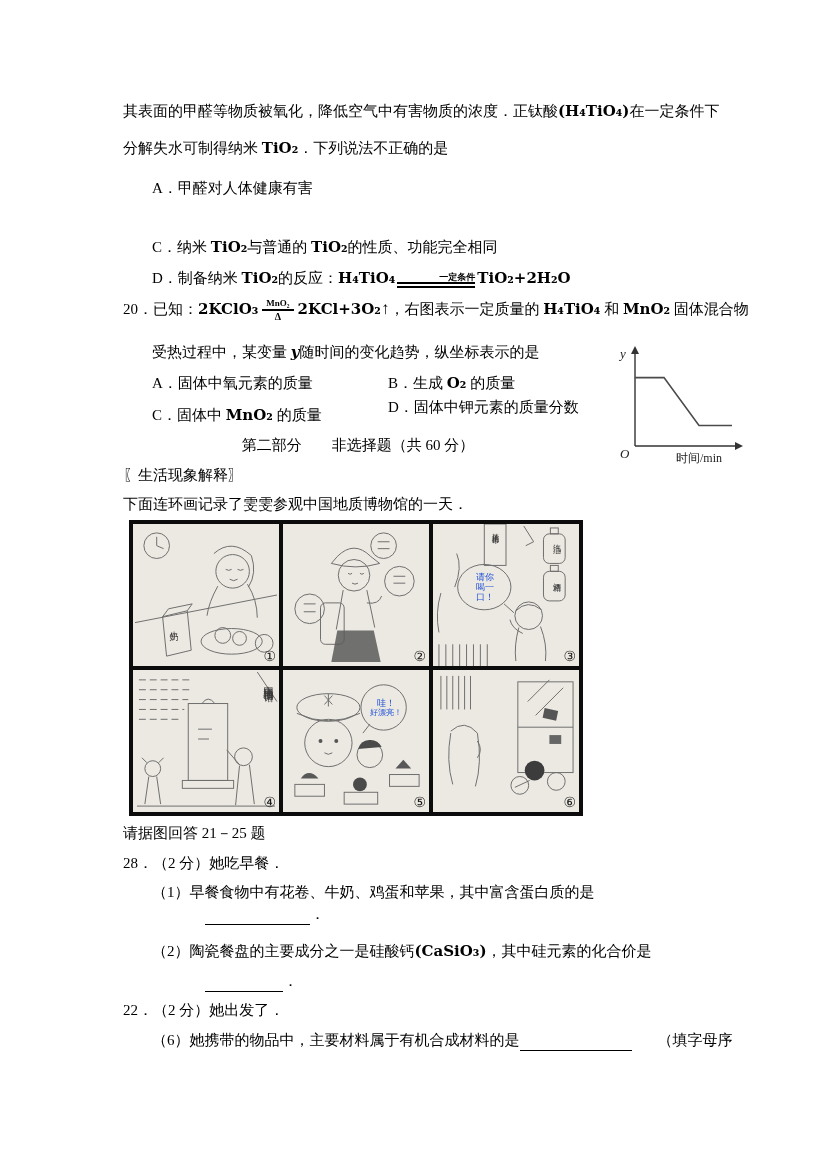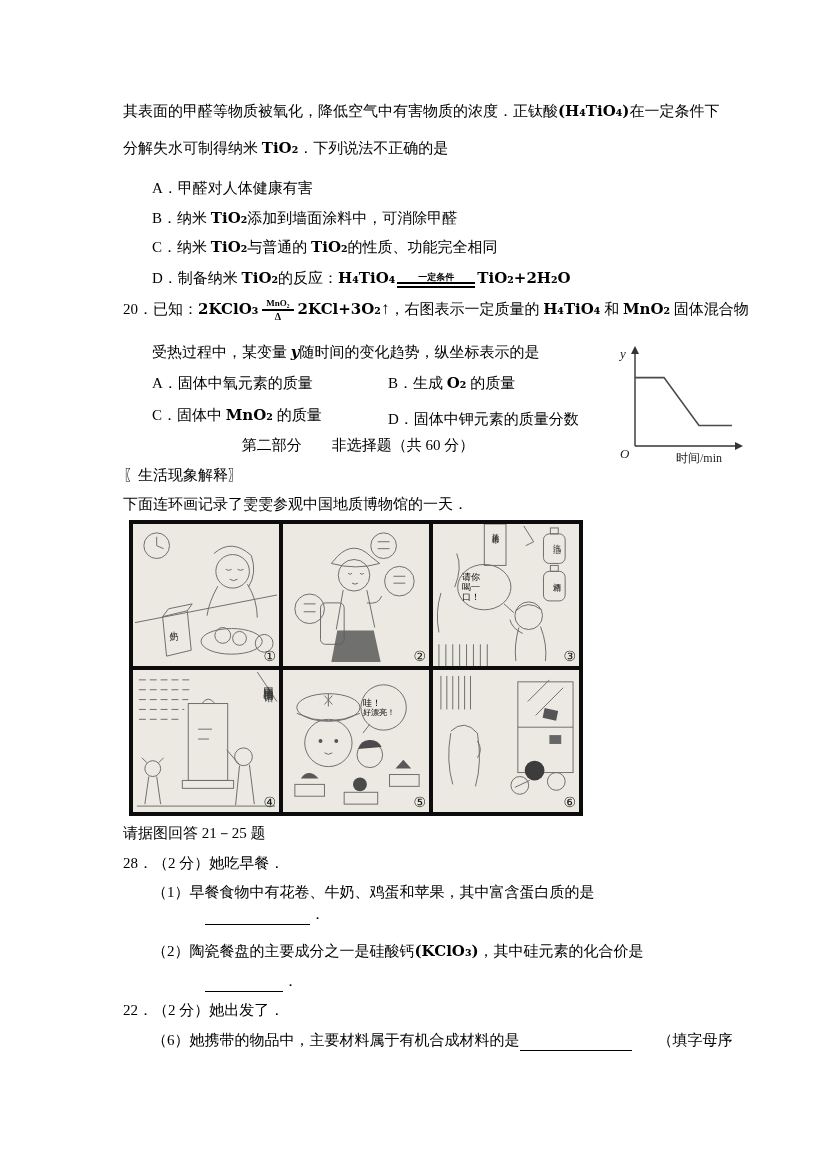--- a/index.html
+++ b/index.html
@@ -4,61 +4,60 @@
 <style>
   html,body{margin:0;padding:0;background:#ffffff;}
   .page{position:relative;width:823px;height:1166px;background:#fff;
         font-family:"Liberation Serif","DejaVu Serif",serif;font-size:15px;color:#000;}
   .ln{position:absolute;white-space:nowrap;line-height:22px;}
   .f{font-weight:bold;font-family:"DejaVu Serif","Liberation Serif",serif;}
   .bi{font-weight:bold;font-style:italic;font-family:"DejaVu Serif",serif;}
   .arrow{font-weight:bold;font-size:17px;}
   .center{text-align:center;white-space:nowrap;}
   
-  .eqc{display:inline-block;vertical-align:middle;text-align:center;margin:8px 2px;}
+  .eqc{display:inline-block;vertical-align:middle;text-align:right;margin:8px 2px;}
   .eqc .cond{display:block;font-size:9px;font-weight:bold;line-height:10px;}
   .eqc .dbl{display:block;height:2px;border-top:2px solid #000;border-bottom:2px solid #000;width:78px;}
   
   .frac{display:inline-block;vertical-align:middle;text-align:center;margin:0 4px;line-height:1;}
   .frac .ft{display:block;font-size:9px;font-weight:bold;padding:0 4px 1px 4px;border-bottom:2px solid #000;}
   .frac .fb{display:block;font-size:10px;font-weight:bold;padding-top:1px;}
   .blank{display:inline-block;border-bottom:1px solid #000;height:15px;vertical-align:bottom;}
   
   .graph{position:absolute;left:608px;top:338px;width:145px;height:130px;}
   
   .comic{position:absolute;left:129px;top:520px;width:454px;height:296px;
          box-sizing:border-box;border:2px solid #0c0c0c;background:#0c0c0c;
          display:grid;grid-template-columns:repeat(3,1fr);grid-template-rows:repeat(2,1fr);}
   .panel{position:relative;box-sizing:border-box;border:2px solid #0c0c0c;background:#ece9e2;overflow:hidden;}
   .panel svg{position:absolute;left:0;top:0;width:100%;height:100%;}
   .panel .sk{stroke:#6e6e6e;fill:none;stroke-width:1;}
   .vtext{position:absolute;writing-mode:vertical-rl;text-orientation:upright;
          font-size:9px;color:#3a3a3a;letter-spacing:1px;line-height:10px;}
-  .btext{position:absolute;color:#000000;}
+  .btext{position:absolute;text-align:center;color:#1d4ed8;}
   .btext span{display:block;font-size:9px;line-height:10px;}
   .pnum{position:absolute;right:3px;bottom:1px;font-size:14px;color:#1a1a1a;}
 </style>
 </head>
 <body>
 
 <div class="page">
 
   <div class="ln" style="left:123px;top:100px"><span>其表面的甲醛等物质被氧化，降低空气中有害物质的浓度．正钛酸</span><span class="f">(H₄TiO₄)</span><span>在一定条件下</span></div>
   <div class="ln" style="left:123px;top:137px"><span>分解失水可制得纳米 </span><span class="f">TiO₂</span><span>．下列说法不正确的是</span></div>
   <div class="ln" style="left:152px;top:177px"><span>A．甲醛对人体健康有害</span></div>
-  <div class="ln" style="left:152px;top:207px"><span>B．纳米 </span><span class="f">TiO₂</span><span>添加到墙面涂料中，可消除甲醛</span></div>
   <div class="ln" style="left:152px;top:236px"><span>C．纳米 </span><span class="f">TiO₂</span><span>与普通的 </span><span class="f">TiO₂</span><span>的性质、功能完全相同</span></div>
   <div class="ln" style="left:152px;top:264px"><span>D．制备纳米 </span><span class="f">TiO₂</span><span>的反应：</span><span class="f">H₄TiO₄</span><span class="eqc"><span class="cond">一定条件</span><span class="dbl"></span></span><span class="f">TiO₂+2H₂O</span></div>
 
   <div class="ln" style="left:123px;top:298px"><span>20．已知：</span><span class="f">2KClO₃</span><span class="frac"><span class="ft">MnO₂</span><span class="fb">Δ</span></span><span class="f">2KCl+3O₂</span><span class="arrow">↑</span><span>，右图表示一定质量的 </span><span class="f">H₄TiO₄</span><span> 和 </span><span class="f">MnO₂</span><span> 固体混合物</span></div>
   <div class="ln" style="left:152px;top:341px"><span>受热过程中，某变量 </span><span class="bi">y</span><span>随时间的变化趋势，纵坐标表示的是</span></div>
   <div class="ln" style="left:152px;top:372px"><span>A．固体中氧元素的质量</span></div>
   <div class="ln" style="left:388px;top:372px"><span>B．生成 </span><span class="f">O₂</span><span> 的质量</span></div>
   <div class="ln" style="left:152px;top:404px"><span>C．固体中 </span><span class="f">MnO₂</span><span> 的质量</span></div>
-  <div class="ln" style="left:388px;top:408px"><span>D．固体中钾元素的质量分数</span></div>
+  <div class="ln" style="left:388px;top:396px"><span>D．固体中钾元素的质量分数</span></div>
 
   <div class="graph">
     <svg width="145" height="130" viewBox="0 0 145 130">
       <line x1="27" y1="108" x2="27" y2="12" stroke="#333" stroke-width="1.4"></line>
       <path d="M27,8 l-4,8 h8 z" fill="#333"></path>
       <line x1="27" y1="108" x2="130" y2="108" stroke="#333" stroke-width="1.4"></line>
       <path d="M135,108 l-8,-4 v8 z" fill="#333"></path>
       <polyline points="27,39.64 56,39.64 91,87.52 124,87.52" fill="none" stroke="#4a4a4a" stroke-width="1.6"></polyline>
       <text x="12" y="20" font-size="13" font-style="italic" fill="#222">y</text>
       <text x="12" y="120" font-size="13" font-style="italic" fill="#222">O</text>
@@ -195,19 +194,19 @@
       </svg>
       <span class="pnum">⑥</span>
     </div>
   </div>
 
   <div class="ln" style="left:123px;top:822px"><span>请据图回答 21－25 题</span></div>
 
   <div class="ln" style="left:123px;top:852px"><span>28．（2 分）她吃早餐．</span></div>
   <div class="ln" style="left:152px;top:881px"><span>（1）早餐食物中有花卷、牛奶、鸡蛋和苹果，其中富含蛋白质的是</span></div>
   <div class="ln" style="left:205px;top:903px"><span class="blank" style="width:105px"></span><span>．</span></div>
-  <div class="ln" style="left:152px;top:940px"><span>（2）陶瓷餐盘的主要成分之一是硅酸钙</span><span class="f">(KClO₃)</span><span>，其中硅元素的化合价是</span></div>
+  <div class="ln" style="left:152px;top:940px"><span>（2）陶瓷餐盘的主要成分之一是硅酸钙</span><span class="f">(CaSiO₃)</span><span>，其中硅元素的化合价是</span></div>
   <div class="ln" style="left:205px;top:970px"><span class="blank" style="width:78px"></span><span>．</span></div>
 
   <div class="ln" style="left:123px;top:999px"><span>22．（2 分）她出发了．</span></div>
   <div class="ln" style="left:152px;top:1029px"><span>（6）她携带的物品中，主要材料属于有机合成材料的是</span><span class="blank" style="width:112px"></span><span style="margin-left:26px">（填字母序</span></div>
 
 </div>
 
 </body></html>

